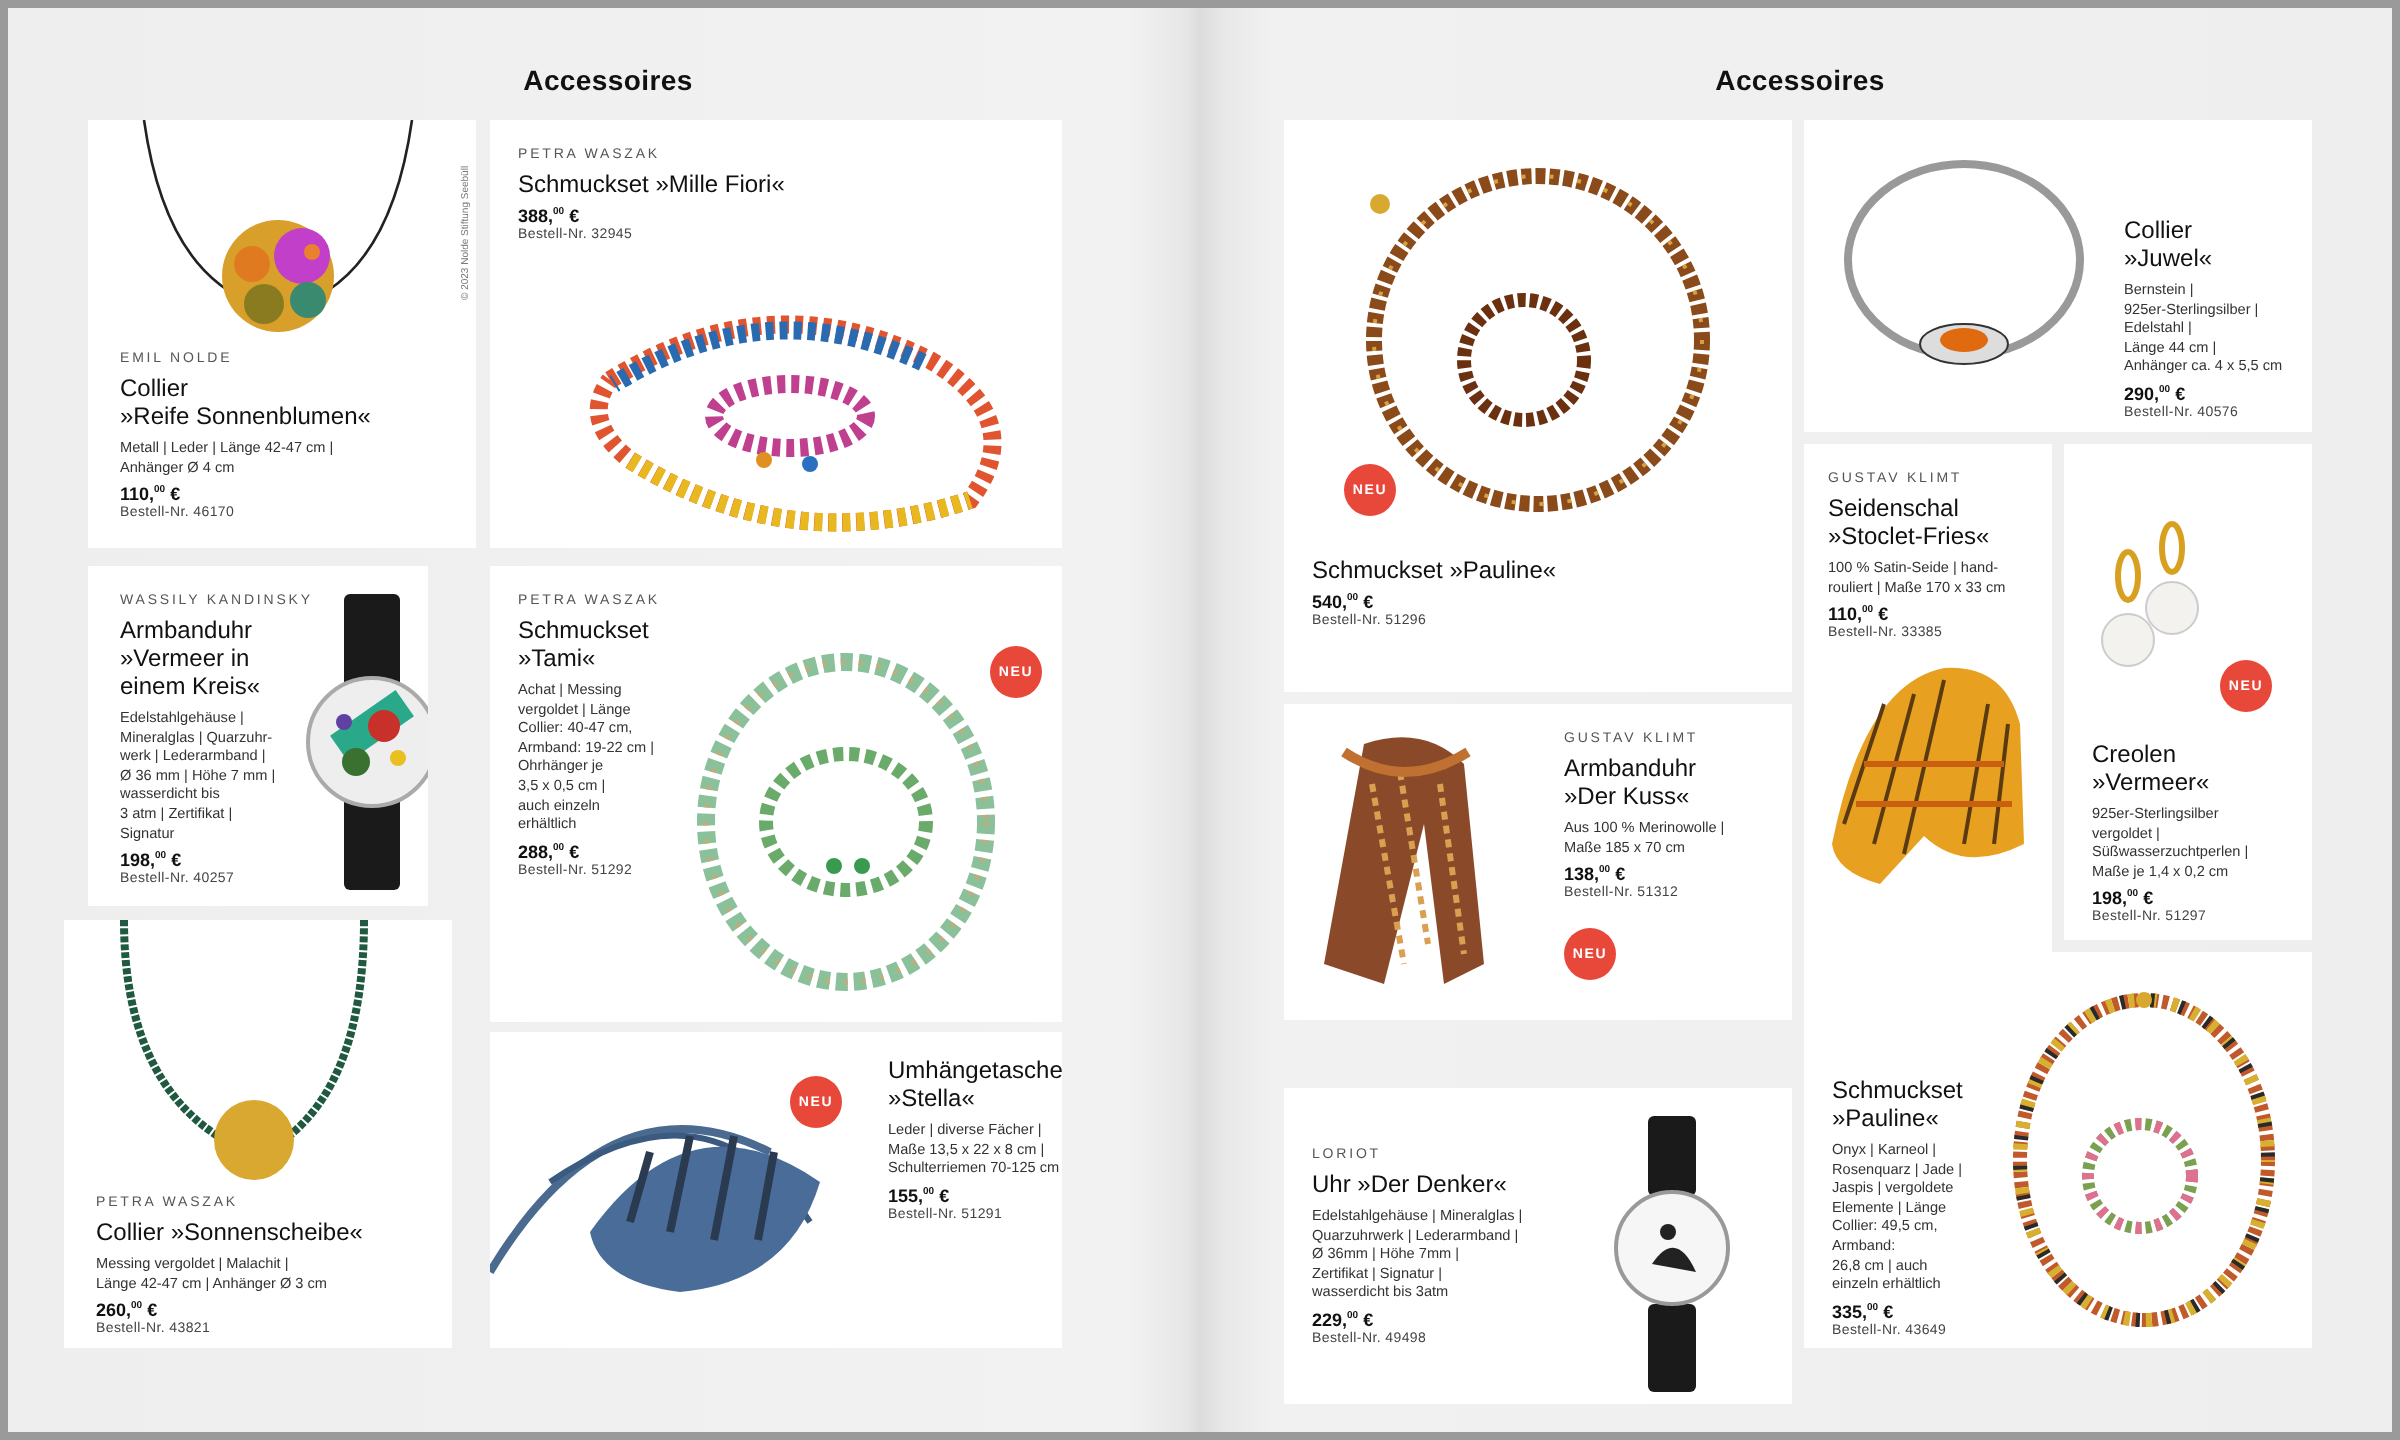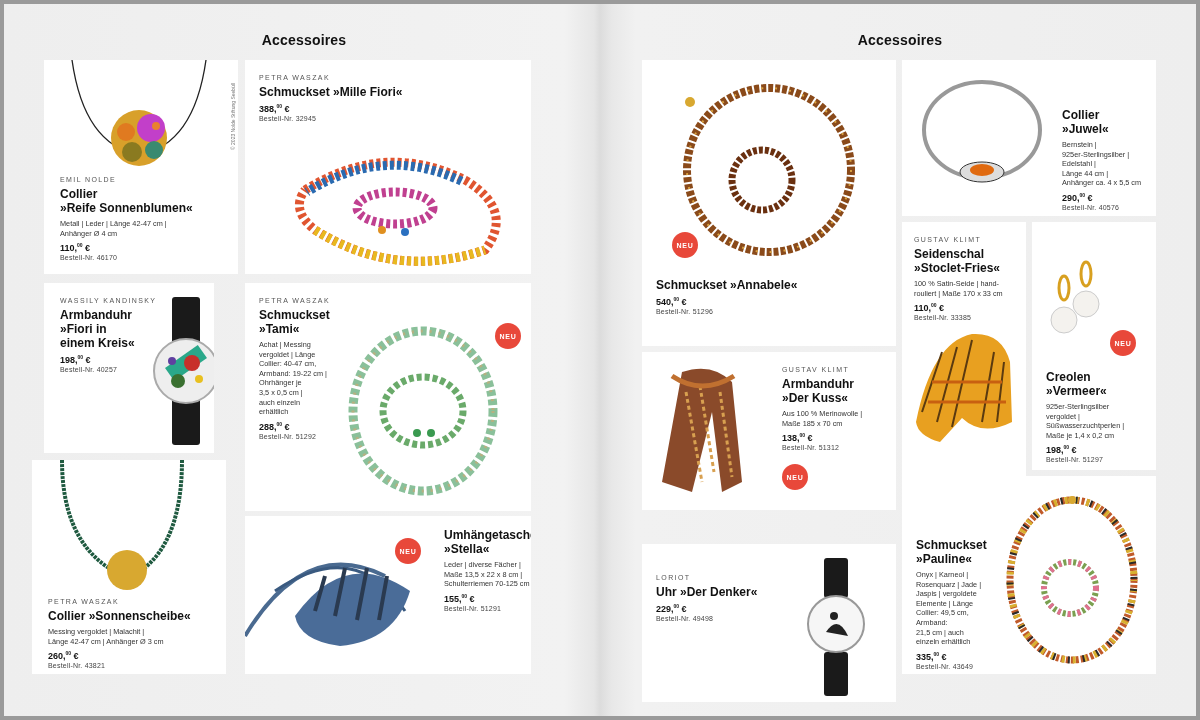--- a/index.html
+++ b/index.html
@@ -16,21 +16,21 @@
   }
   .page-title {
     position: absolute; top: 28px; font-size: 14px; font-weight: 700; letter-spacing: 0.2px;
     color: #111; width: 200px; text-align: center;
   }
   .card {
     position: absolute; background: #fff; overflow: hidden;
   }
   .txt { position: absolute; }
   .artist { font-size: 7px; letter-spacing: 1.4px; color: #555; text-transform: uppercase; margin-bottom: 4px; }
-  .title { font-size: 12px; font-weight: 700; line-height: 14px; color: #111; margin-bottom: 4px; }
+  .title { font-size: 12px; font-weight: 400; line-height: 14px; color: #111; margin-bottom: 4px; }
   .desc { font-size: 7.3px; line-height: 9.6px; color: #333; margin-bottom: 4px; }
   .price { font-size: 9px; font-weight: 700; color: #111; margin-bottom: 1px; }
   .price sup { font-size: 5px; }
   .order { font-size: 7px; color: #444; letter-spacing: 0.2px; }
   .neu {
     position: absolute; width: 26px; height: 26px; border-radius: 50%;
     background: #e8483a; color: #fff; font-size: 7px; font-weight: 700;
     letter-spacing: 0.8px; display: flex; align-items: center; justify-content: center;
   }
   .copyright {
@@ -82,21 +82,24 @@
         <ellipse cx="150" cy="148" rx="38" ry="16" stroke="#c04090"></ellipse>
       </g>
       <circle cx="137" cy="170" r="4" fill="#e09020"></circle>
       <circle cx="160" cy="172" r="4" fill="#2a70c0"></circle>
     </svg>
   </div>
 
   <div class="card" style="left:40px;top:279px;width:170px;height:170px;">
     <div class="txt" style="left:16px;top:14px;width:100px;">
       <div class="artist" style="white-space:nowrap;">Wassily Kandinsky</div>
-      <div class="title"><span>Armbanduhr</span><br><span>»Fiori in</span><br><span>einem Kreis«</span></div>
+      <div class="title"><span>Armbanduhr</span><br><span>»Vermeer in</span><br><span>einem Kreis«</span></div>
+      <div class="desc">
+        <span>Edelstahlgehäuse |</span><br><span>Mineralglas | Quarzuhr-</span><br><span>werk | Lederarmband |</span><br><span>Ø 36 mm | Höhe 7 mm |</span><br><span>wasserdicht bis</span><br><span>3 atm | Zertifikat |</span><br><span>Signatur</span>
+      </div>
       <div class="price"><span>198,</span><sup>00</sup> <span>€</span></div>
       <div class="order">Bestell-Nr. 40257</div>
     </div>
     <svg width="194" height="170">
       <rect x="128" y="14" width="28" height="50" rx="3" fill="#1a1a1a"></rect>
       <rect x="128" y="112" width="28" height="50" rx="3" fill="#1a1a1a"></rect>
       <circle cx="142" cy="88" r="32" fill="#eee" stroke="#aaa" stroke-width="2"></circle>
       <rect x="122" y="72" width="40" height="16" fill="#2aa88a" transform="rotate(-35 142 80)"></rect>
       <circle cx="148" cy="80" r="8" fill="#c8302a"></circle>
       <circle cx="134" cy="98" r="7" fill="#3a7030"></circle>
@@ -159,21 +162,21 @@
 
   <div class="card" style="left:638px;top:56px;width:254px;height:286px;">
     <svg width="254" height="210">
       <circle cx="127" cy="110" r="82" fill="none" stroke="#8a4a1a" stroke-width="8" stroke-dasharray="5 2"></circle>
       <circle cx="127" cy="110" r="82" fill="none" stroke="#d8a040" stroke-width="2" stroke-dasharray="2 12"></circle>
       <circle cx="120" cy="120" r="30" fill="none" stroke="#6a3010" stroke-width="7" stroke-dasharray="4 2"></circle>
       <circle cx="48" cy="42" r="5" fill="#d8a830"></circle>
     </svg>
     <div class="neu" style="left:30px;top:172px;">NEU</div>
     <div class="txt" style="left:14px;top:218px;width:240px;">
-      <div class="title">Schmuckset »Annabele«</div>
+      <div class="title">Schmuckset »Pauline«</div>
       <div class="price"><span>540,</span><sup>00</sup> <span>€</span></div>
       <div class="order">Bestell-Nr. 51296</div>
     </div>
   </div>
 
   <div class="card" style="left:898px;top:56px;width:254px;height:156px;">
     <svg width="150" height="156">
       <ellipse cx="80" cy="70" rx="58" ry="48" fill="none" stroke="#999" stroke-width="4"></ellipse>
       <ellipse cx="80" cy="112" rx="22" ry="10" fill="#ddd" stroke="#333" stroke-width="1"></ellipse>
       <ellipse cx="80" cy="110" rx="12" ry="6" fill="#e06a10"></ellipse>
@@ -234,37 +237,40 @@
       <div class="desc" style="white-space:nowrap;"><span>Aus 100 % Merinowolle |</span><br><span>Maße 185 x 70 cm</span></div>
       <div class="price"><span>138,</span><sup>00</sup> <span>€</span></div>
       <div class="order">Bestell-Nr. 51312</div>
     </div>
   </div>
 
   <div class="card" style="left:638px;top:540px;width:254px;height:158px;">
     <div class="txt" style="left:14px;top:30px;width:150px;">
       <div class="artist">Loriot</div>
       <div class="title">Uhr »Der Denker«</div>
+      <div class="desc" style="white-space:nowrap;">
+        <span>Edelstahlgehäuse | Mineralglas |</span><br><span>Quarzuhrwerk | Lederarmband |</span><br><span>Ø 36mm | Höhe 7mm |</span><br><span>Zertifikat | Signatur |</span><br><span>wasserdicht bis 3atm</span>
+      </div>
       <div class="price"><span>229,</span><sup>00</sup> <span>€</span></div>
       <div class="order">Bestell-Nr. 49498</div>
     </div>
     <svg width="254" height="158">
       <rect x="182" y="14" width="24" height="40" rx="3" fill="#1a1a1a"></rect>
       <rect x="182" y="108" width="24" height="44" rx="3" fill="#1a1a1a"></rect>
       <circle cx="194" cy="80" r="28" fill="#f6f6f6" stroke="#999" stroke-width="2"></circle>
       <path d="M184 88 Q 196 70 206 92" fill="#222"></path>
       <circle cx="192" cy="72" r="4" fill="#222"></circle>
     </svg>
   </div>
 
   <div class="card" style="left:898px;top:472px;width:254px;height:198px;">
     <div class="txt" style="left:14px;top:62px;width:90px;">
       <div class="title"><span>Schmuckset</span><br><span>»Pauline«</span></div>
       <div class="desc" style="white-space:nowrap;">
-        <span>Onyx | Karneol |</span><br><span>Rosenquarz | Jade |</span><br><span>Jaspis | vergoldete</span><br><span>Elemente | Länge</span><br><span>Collier: 49,5 cm,</span><br><span>Armband:</span><br><span>21,5 cm | auch</span><br><span>einzeln erhältlich</span>
+        <span>Onyx | Karneol |</span><br><span>Rosenquarz | Jade |</span><br><span>Jaspis | vergoldete</span><br><span>Elemente | Länge</span><br><span>Collier: 49,5 cm,</span><br><span>Armband:</span><br><span>26,8 cm | auch</span><br><span>einzeln erhältlich</span>
       </div>
       <div class="price"><span>335,</span><sup>00</sup> <span>€</span></div>
       <div class="order">Bestell-Nr. 43649</div>
     </div>
     <svg width="254" height="198">
       <ellipse cx="170" cy="104" rx="62" ry="80" fill="none" stroke="#c05a2a" stroke-width="7" stroke-dasharray="3 2"></ellipse>
       <ellipse cx="170" cy="104" rx="62" ry="80" fill="none" stroke="#d8b030" stroke-width="7" stroke-dasharray="3 8" stroke-dashoffset="2"></ellipse>
       <ellipse cx="170" cy="104" rx="62" ry="80" fill="none" stroke="#2a2a2a" stroke-width="7" stroke-dasharray="2 13" stroke-dashoffset="6"></ellipse>
       <circle cx="168" cy="112" r="26" fill="none" stroke="#7aa050" stroke-width="6" stroke-dasharray="3 2"></circle>
       <circle cx="168" cy="112" r="26" fill="none" stroke="#e07090" stroke-width="6" stroke-dasharray="3 7"></circle>

